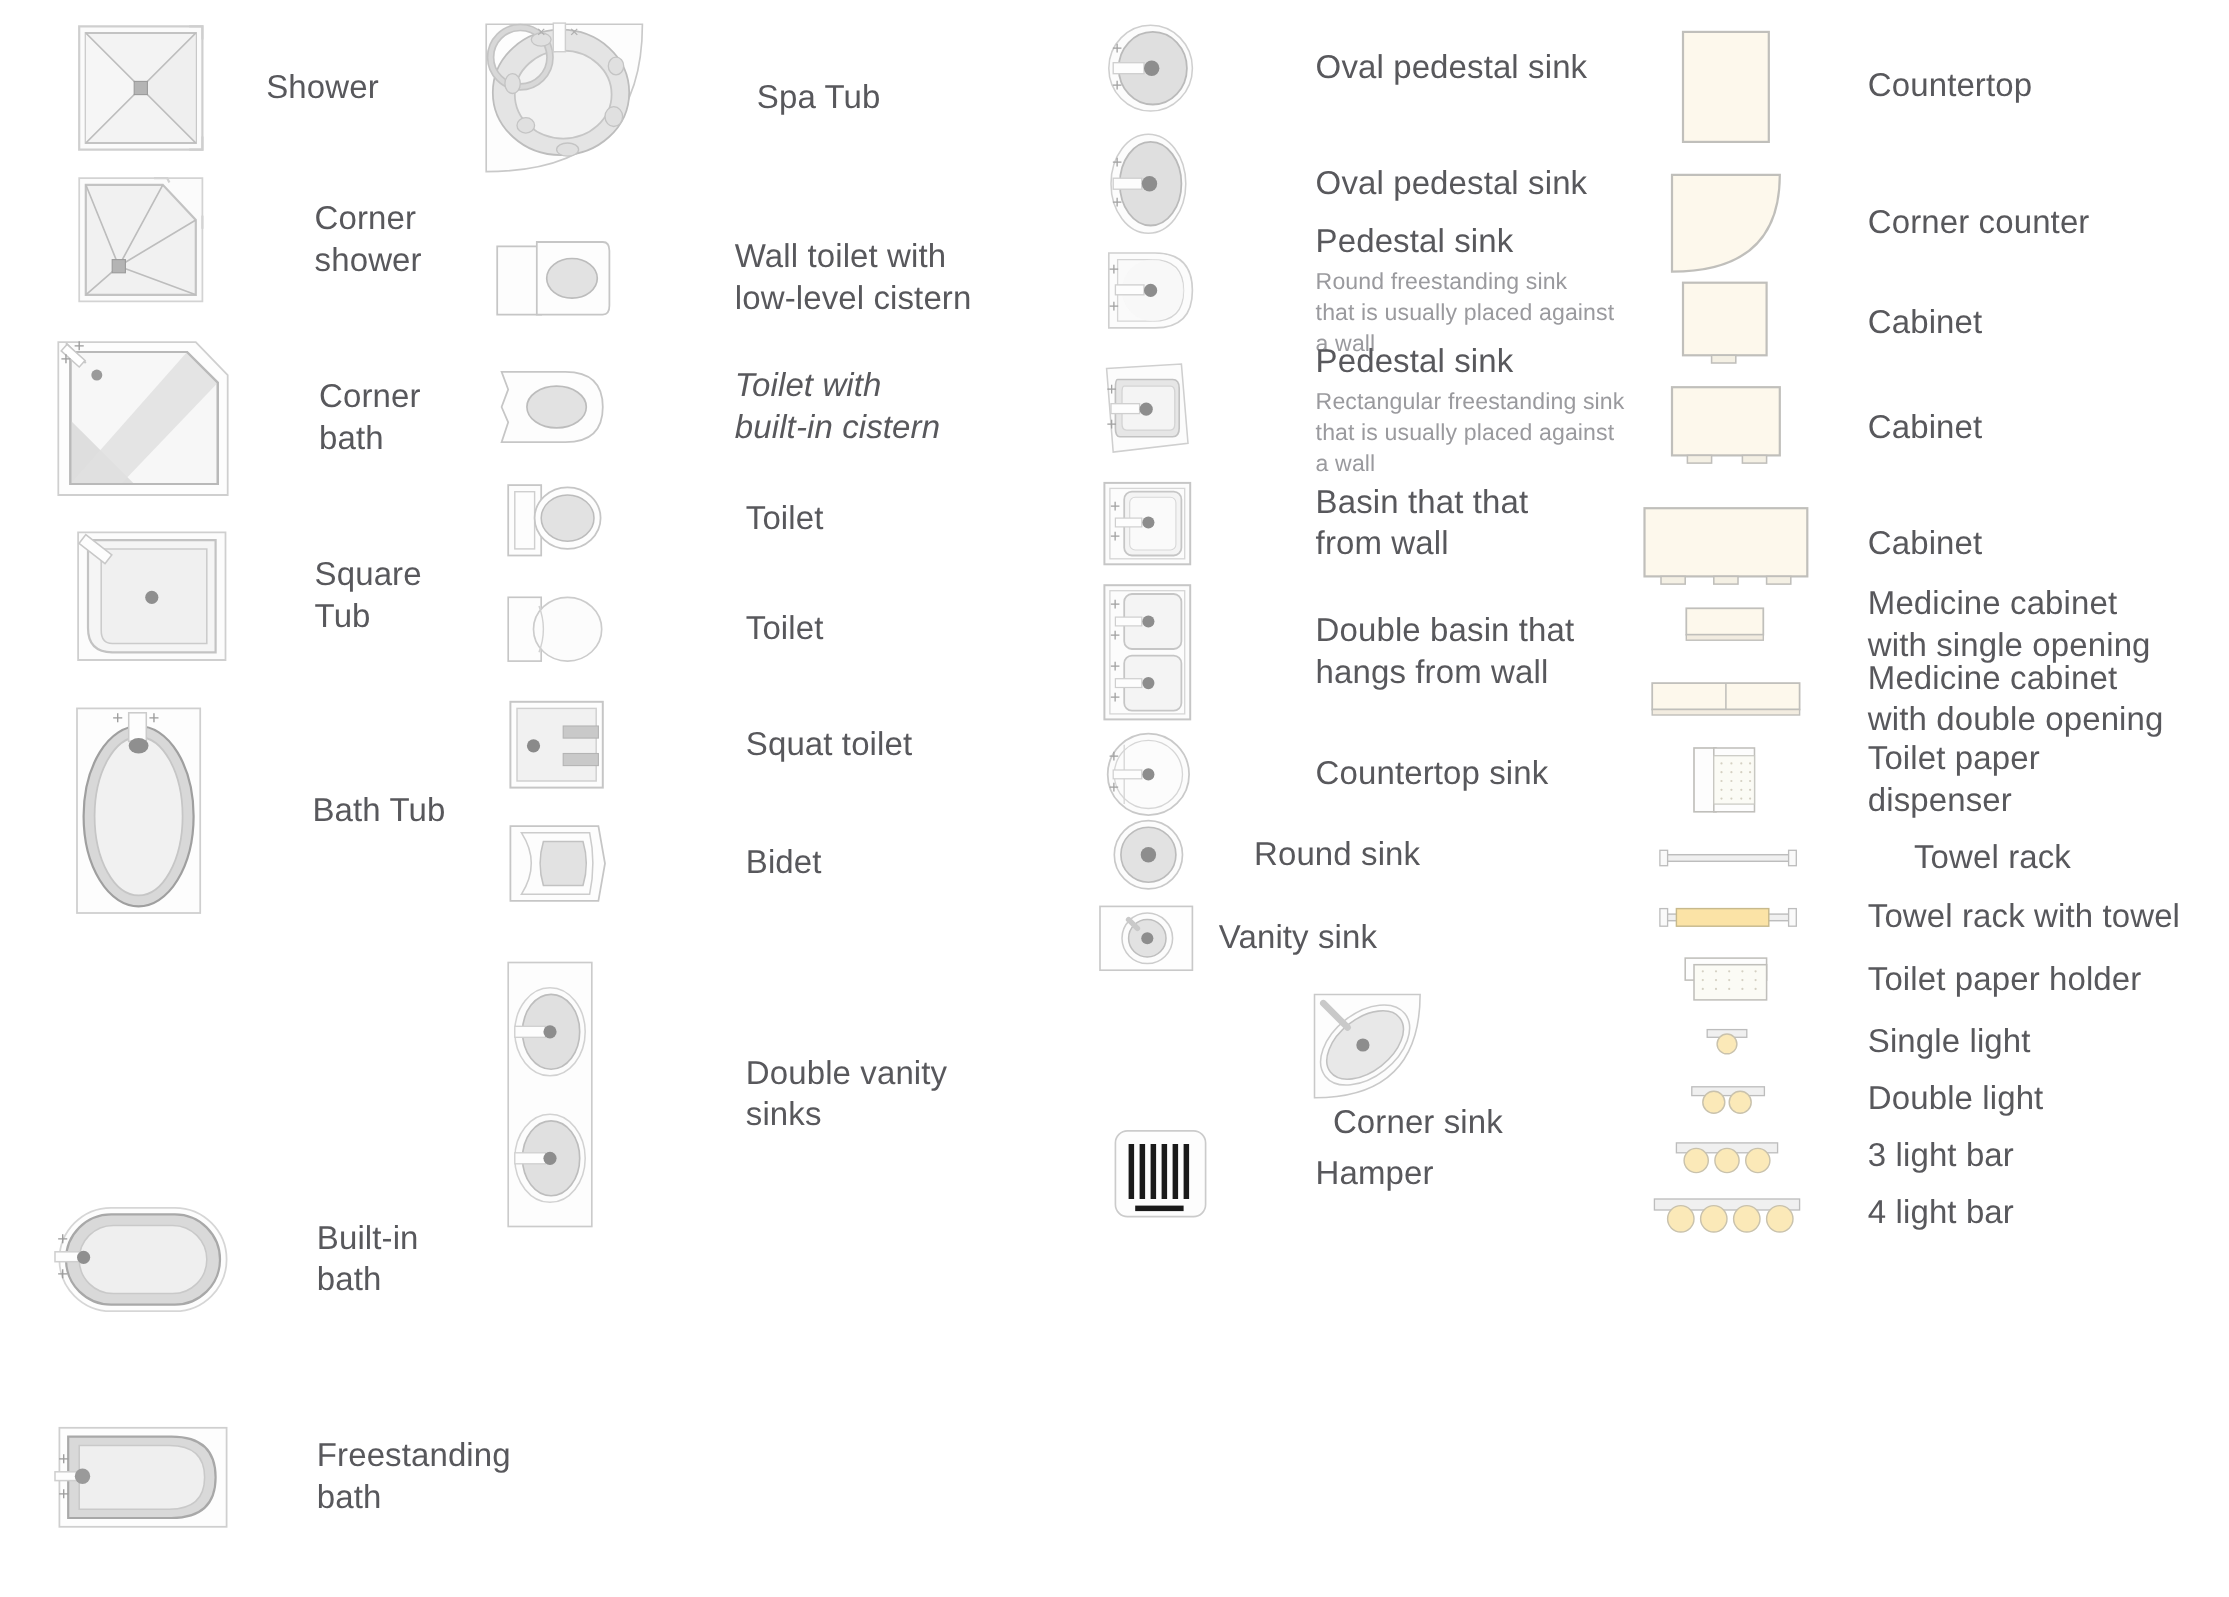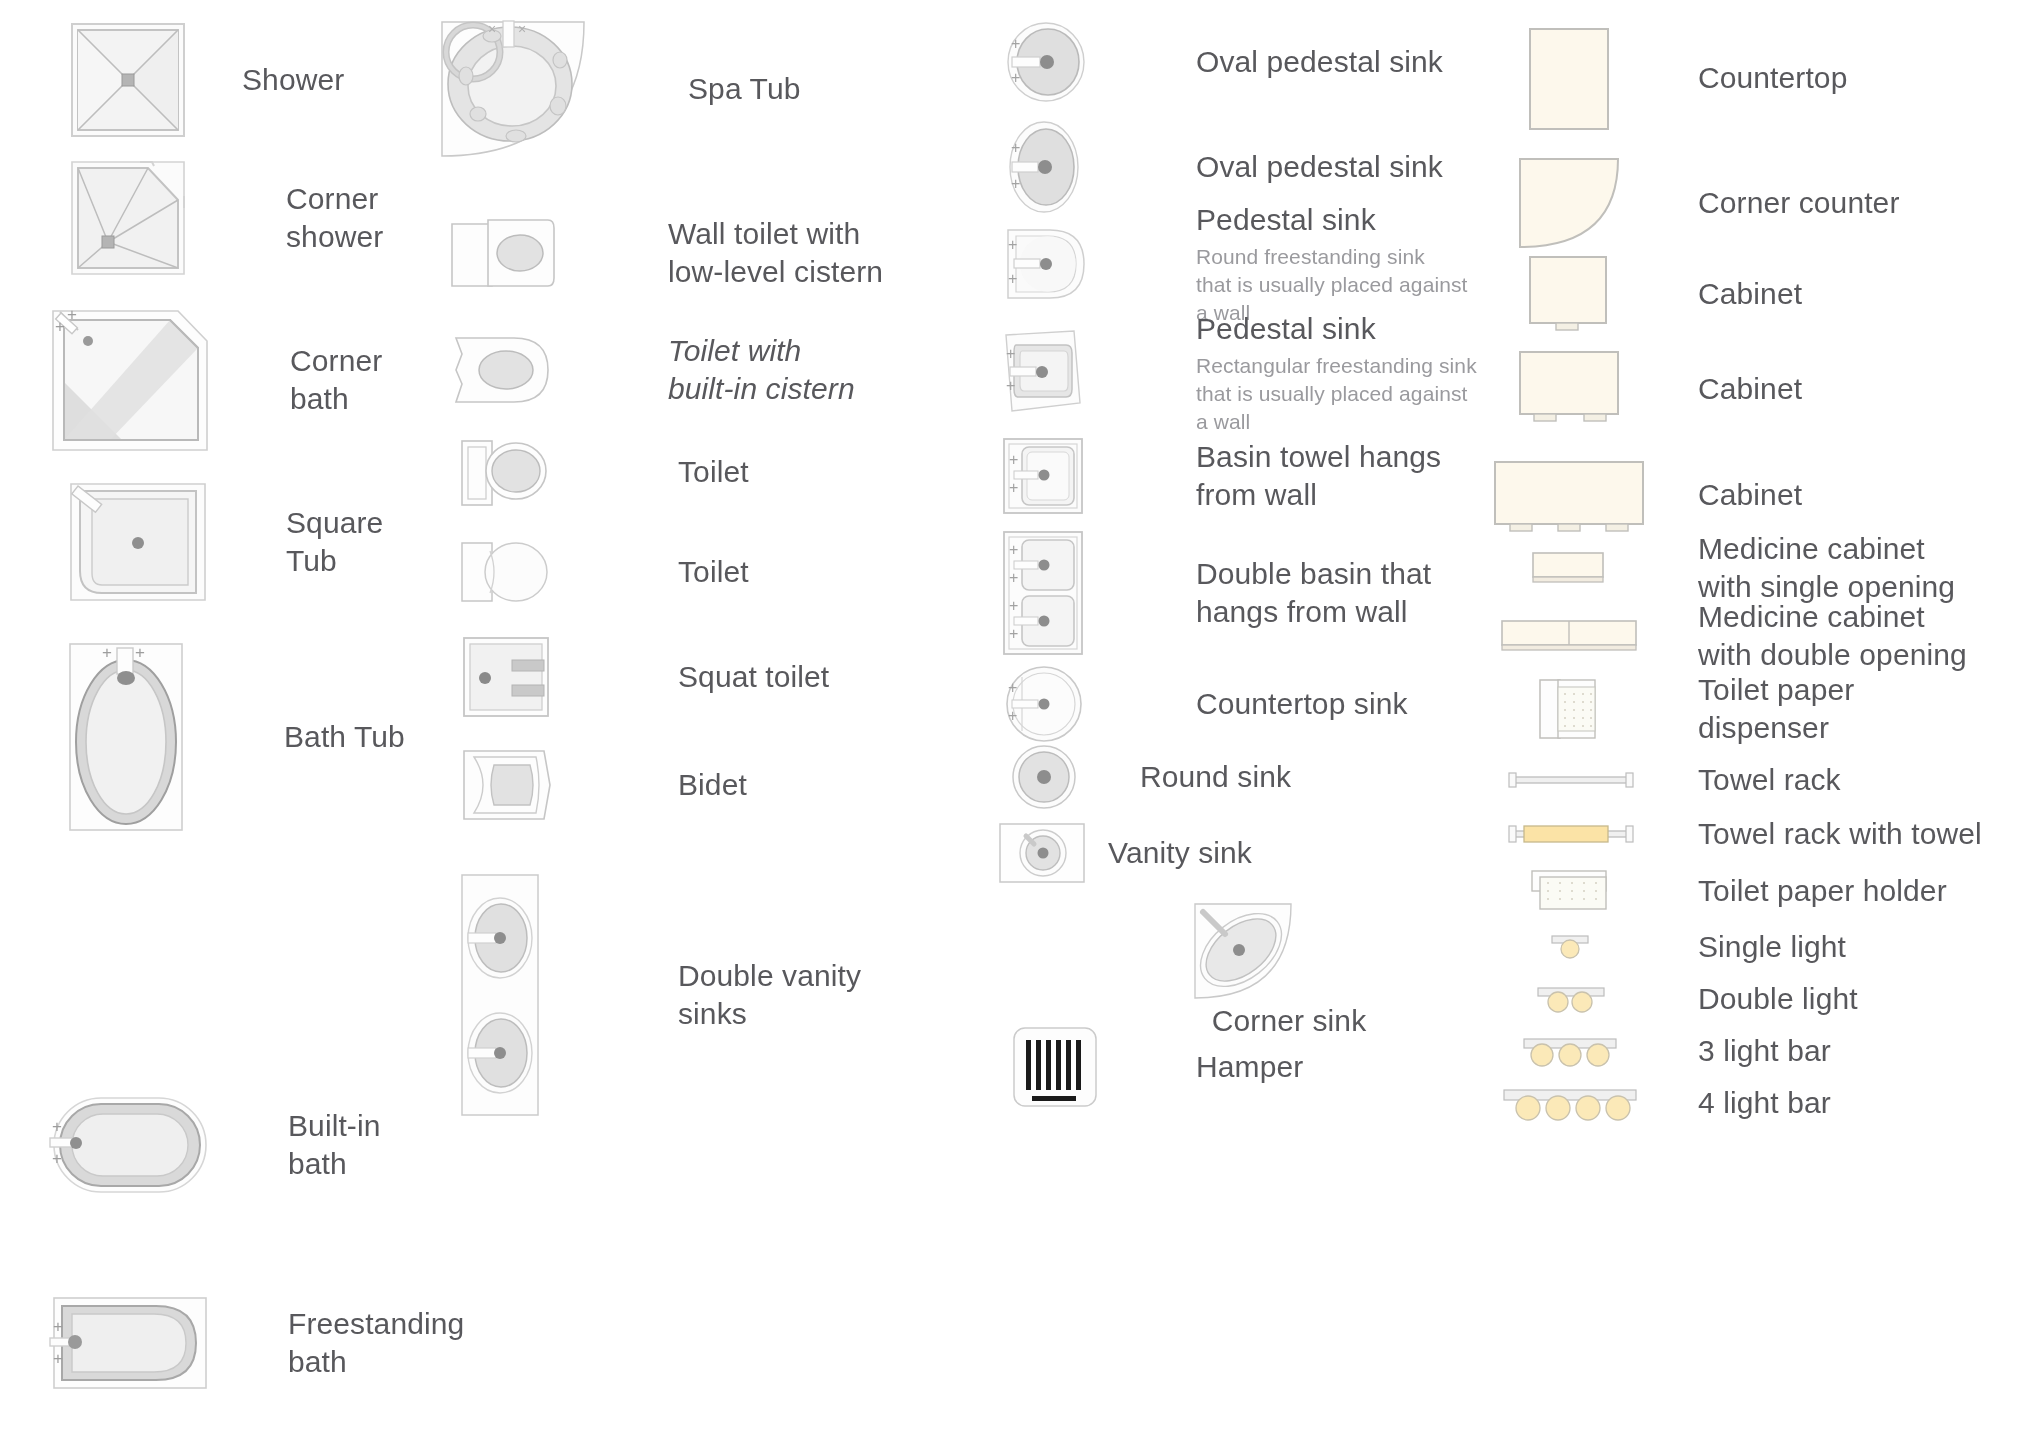--- a/index.html
+++ b/index.html
@@ -366,21 +366,21 @@
         <rect x="9" y="9" width="68" height="64" fill="#fcfcfc" stroke="#d6d6d6" stroke-width="1.2"></rect>
         <rect x="22" y="12" width="52" height="58" rx="7" fill="#f4f4f4" stroke="#c6c6c6" stroke-width="1.6"></rect>
         <rect x="27" y="17" width="42" height="48" rx="5" fill="#fafafa" stroke="#d8d8d8" stroke-width="1"></rect>
         <rect x="14" y="36" width="24" height="8" fill="#fdfdfd" stroke="#cfcfcf" stroke-width="1.1"></rect>
         <circle cx="44" cy="40" r="5.5" fill="#8d8d8d"></circle>
         <text x="9" y="30" fill="#a2a2a2" font-size="16">+</text>
         <text x="9" y="58" fill="#a2a2a2" font-size="16">+</text>
       </svg>
     </div>
     <div class="txtwrap" style="margin-left:108px;">
-      <div class="lbl">Basin towel hangs
+      <div class="lbl">Basin that that
 from wall</div>
     </div>
   </div>
 
   <div class="row" style="left:0px;top:528px;width:490px;height:130px;">
     <div class="sym" style="width:88px;height:130px;">
       <svg width="88" height="130" viewBox="0 0 88 130">
         <rect x="4" y="4" width="78" height="122" fill="#fcfcfc" stroke="#c6c6c6" stroke-width="1.8"></rect>
         <rect x="9" y="9" width="68" height="112" fill="#fcfcfc" stroke="#d6d6d6" stroke-width="1.2"></rect>
         <rect x="22" y="12" width="52" height="50" rx="7" fill="#f4f4f4" stroke="#c6c6c6" stroke-width="1.6"></rect>
@@ -602,21 +602,21 @@
               <circle cx="101" cy="52" r="1"></circle>
         </g>
       </svg>
     </div>
     <div class="txtwrap" style="margin-left:-92px;">
       <div class="lbl">Toilet paper
 dispenser</div>
     </div>
   </div>
 
-  <div class="row" style="left:0px;top:752px;width:536px;height:56px;">
+  <div class="row" style="left:0px;top:752px;width:536px;height:56px;gap:42px;">
     <div class="sym" style="width:300px;height:30px;">
       <svg width="300" height="30" viewBox="0 0 300 30">
         <rect x="22" y="12" width="118" height="6" fill="#f0f0f0" stroke="#bdbdbd" stroke-width="1.3"></rect>
         <rect x="19" y="8" width="7" height="14" fill="#fafafa" stroke="#bdbdbd" stroke-width="1.2"></rect>
         <rect x="136" y="8" width="7" height="14" fill="#fafafa" stroke="#bdbdbd" stroke-width="1.2"></rect>
       </svg>
     </div>
     <div class="txtwrap" style="margin-left:-92px;">
       <div class="lbl">Towel rack</div>
     </div>

